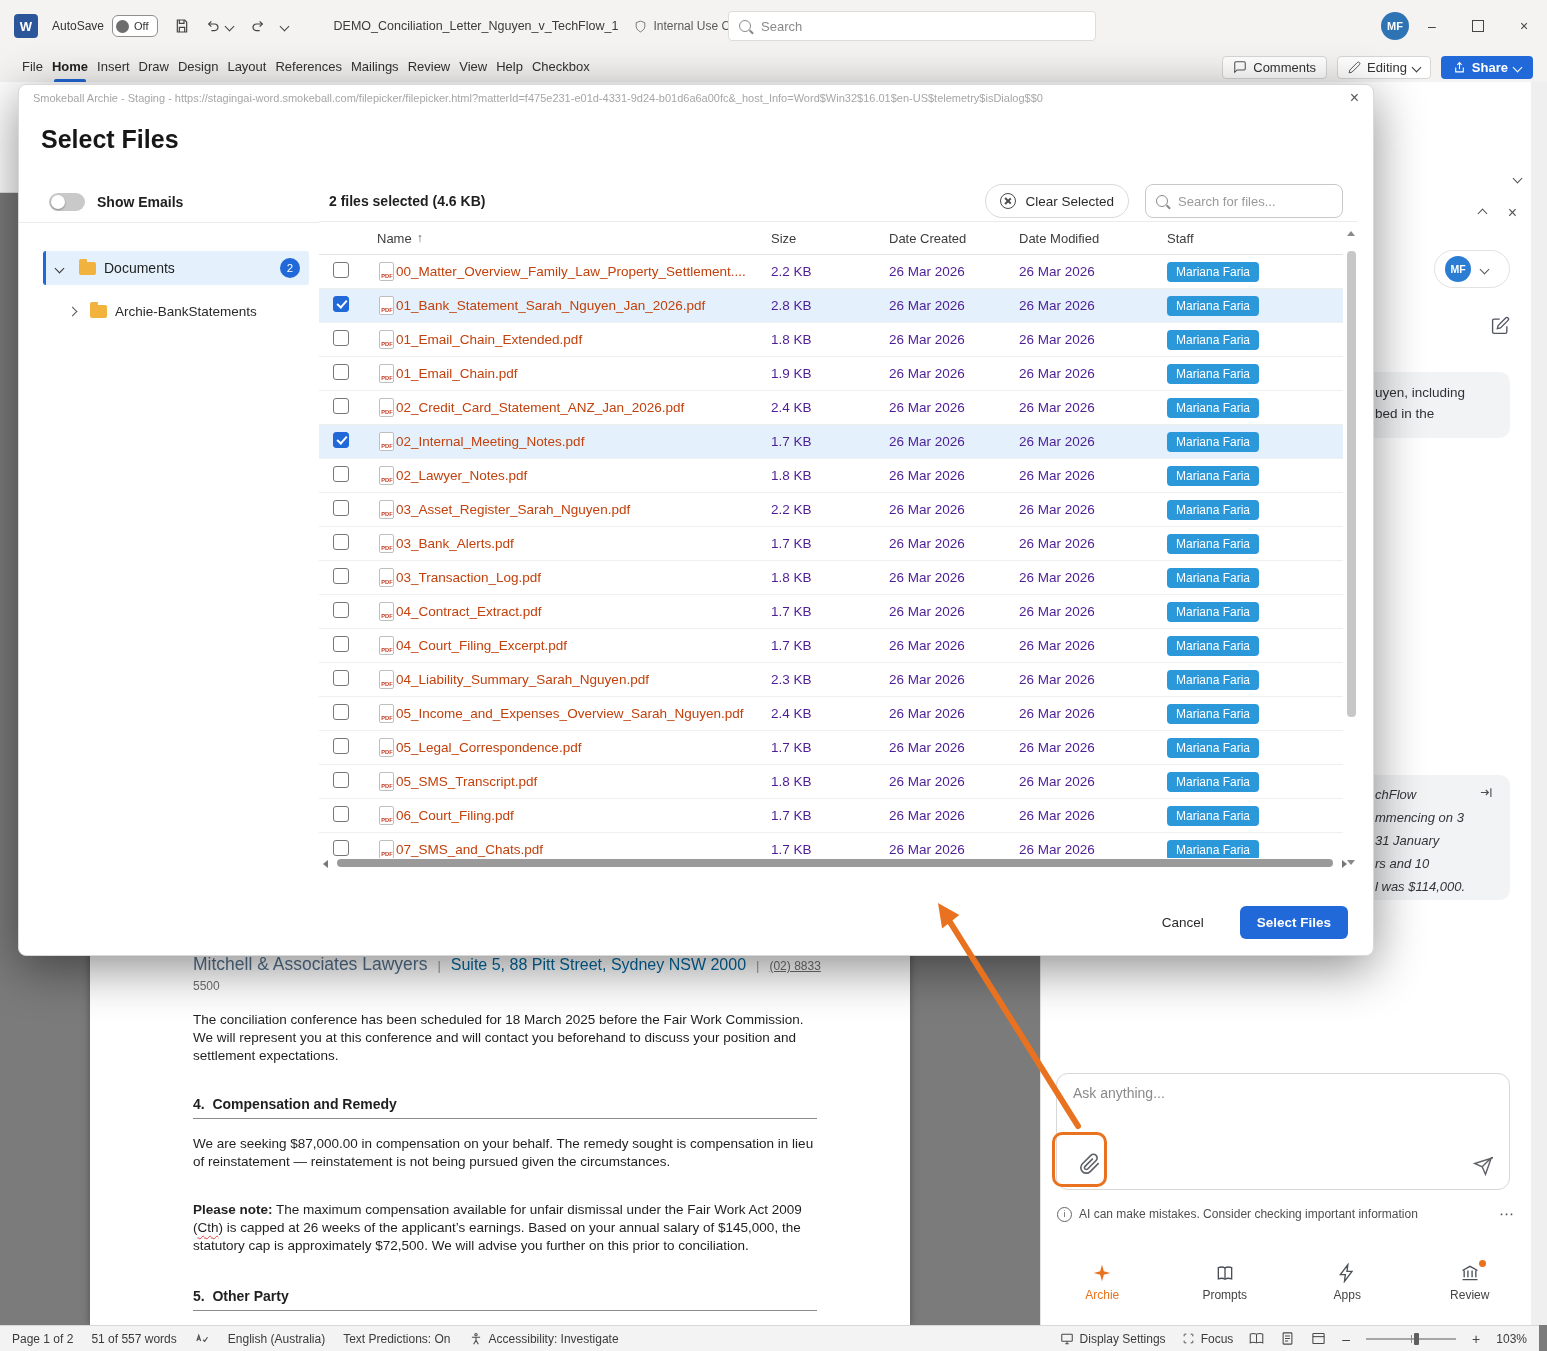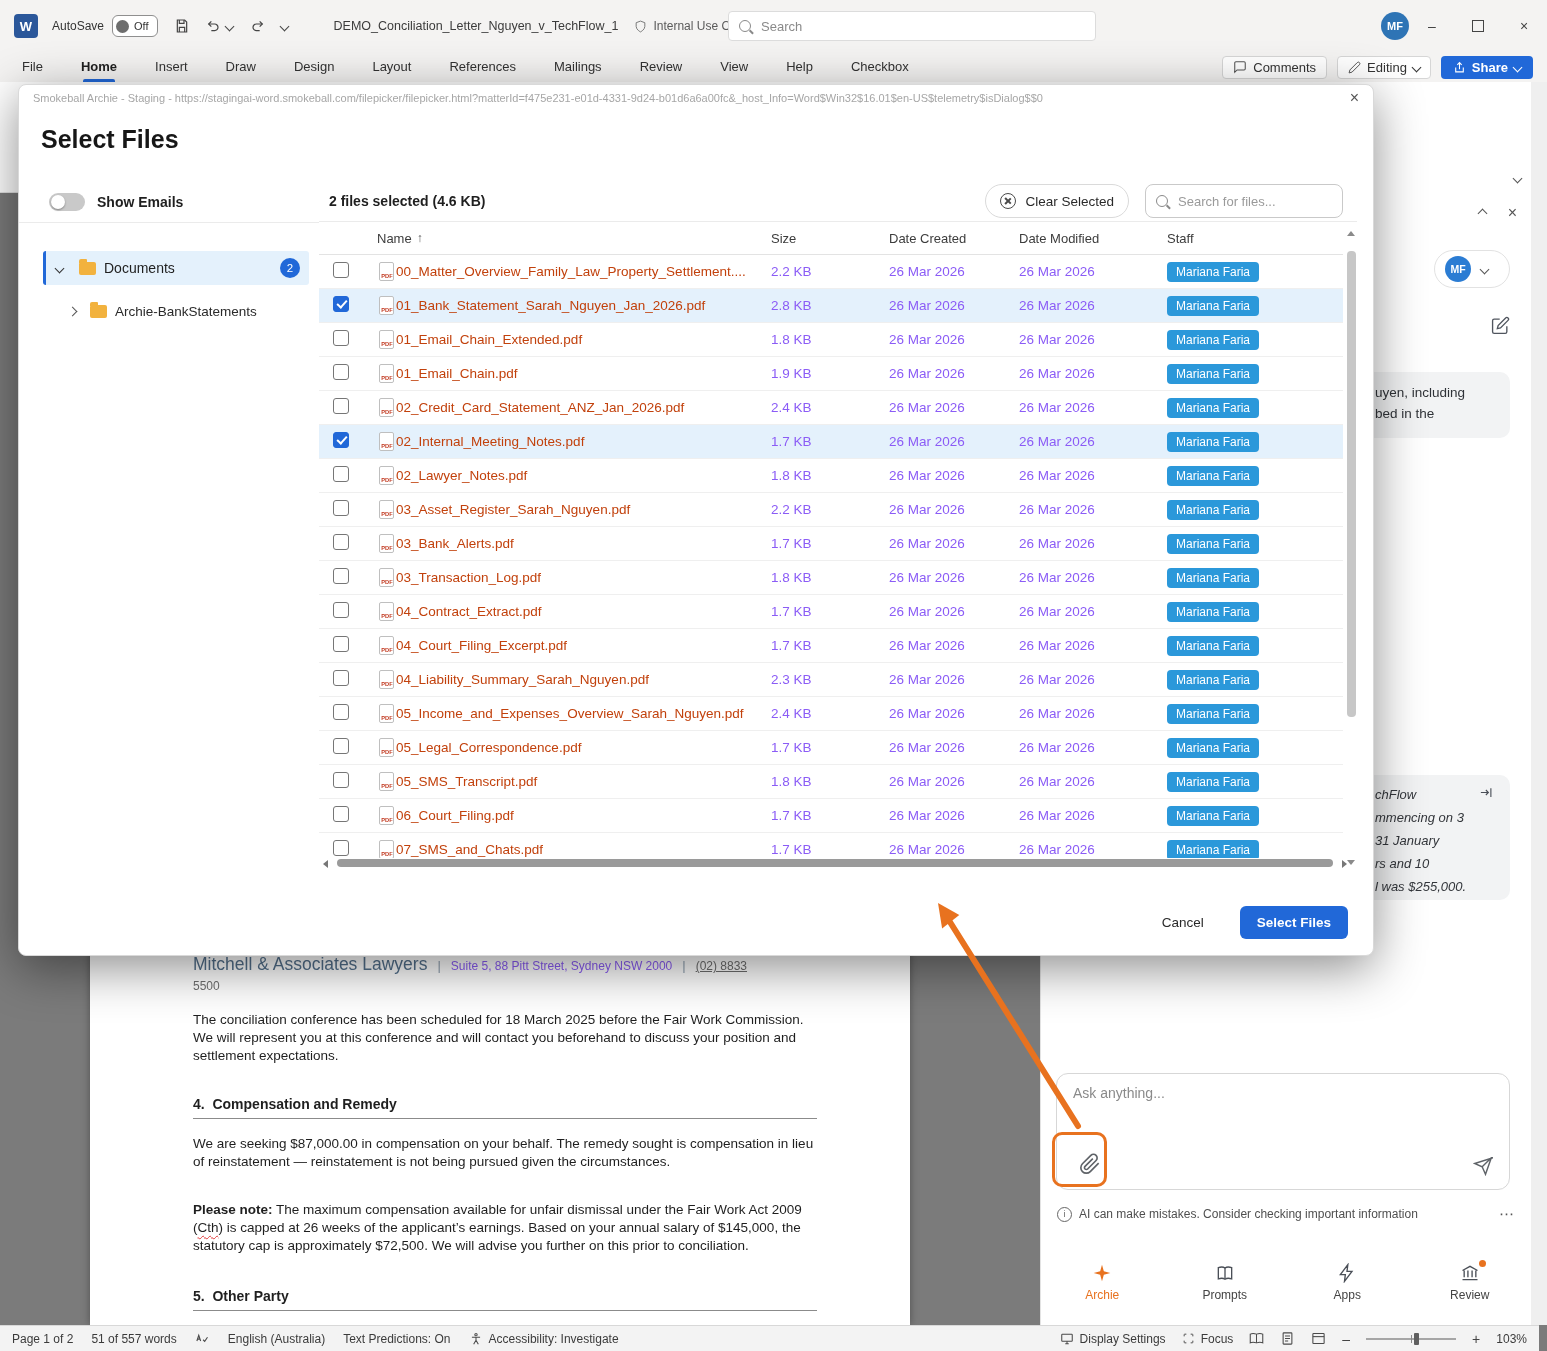--- a/index.html
+++ b/index.html
@@ -26,37 +26,37 @@
   .mag::after{content:"";position:absolute;width:5px;height:1.6px;background:#8a8a8a;transform:rotate(45deg);right:-4px;bottom:-2px}
   .tb-search input{border:none;outline:none;font-size:13px;color:#333;flex:1;background:transparent}
   .tb-search input::placeholder{color:#8a8a8a}
   .tb-right{margin-left:auto;display:flex;align-items:center}
   .avatar{width:28px;height:28px;border-radius:50%;background:#2e74b5;color:#fff;font-size:11px;font-weight:700;display:flex;align-items:center;justify-content:center}
   .winbtn{width:46px;height:52px;display:flex;align-items:center;justify-content:center;color:#444;font-size:14px}
   .maxbox{width:10px;height:10px;border:1.2px solid #444}
 
   
   .ribbonbar{position:absolute;top:52px;left:0;right:0;height:30px;background:#f4f3f2;display:flex;align-items:center;padding-left:22px;z-index:29}
-  .rtabs{display:flex;align-items:center;gap:38px;height:100%}
+  .rtabs{display:flex;align-items:center;gap:9px;height:100%}
   .rtab{font-size:13px;color:#323232;position:relative;line-height:30px;white-space:nowrap}
   .rtab.active{color:#1f1f1f;font-weight:700}
   .rtab.active::after{content:"";position:absolute;left:2px;right:2px;bottom:0;height:3px;border-radius:2px 2px 0 0;background:var(--accent,#2168d8)}
   .rb-right{margin-left:auto;display:flex;align-items:center;gap:10px;padding-right:14px}
   .rb-btn{display:flex;align-items:center;gap:6px;border:1px solid #d6d6d6;background:#fff;border-radius:4px;padding:3px 10px;font-size:13px;color:#333}
   .rb-share{display:flex;align-items:center;gap:6px;background:var(--accent,#2168d8);color:#fff;border-radius:4px;padding:4px 12px;font-size:13px;font-weight:600}
   .ribbonbody{position:absolute;top:82px;left:0;right:0;height:110px;background:#fff;border-bottom:1px solid #e2e2e2;z-index:1}
   .collapse-chev{position:absolute;right:26px;bottom:10px;color:#555}
 
   
   .page{position:absolute;left:90px;top:120px;width:820px;height:1205px;background:#fff;box-shadow:0 0 8px rgba(0,0,0,.35);z-index:5;overflow:hidden}
   .page-inner{position:absolute;top:835px;left:103px;width:624px;font-size:13.5px;color:#1f1f1f;line-height:18px}
   .firm-line{display:flex;align-items:baseline;gap:10px;white-space:nowrap}
   .firm-name{font-size:17.5px;font-weight:400;color:#54718d}
   .firm-sep{color:#8fa0b0;font-size:13px}
-  .firm-meta{font-size:12px;color:#8b5cf6}
+  .firm-meta{font-size:16px;color:#0369a1}
   .firm-phone{font-size:12px;color:#6f6f6f;text-decoration:underline}
   .firm-line2{font-size:12px;color:#6f6f6f;margin-top:2px}
   .doc-p{margin:16px 0 0 0}
   .doc-h{font-weight:700;font-size:14px;margin-top:30px;padding-bottom:5px;border-bottom:1px solid #8b8b8b;white-space:pre-wrap}
   .squiggle{text-decoration:underline wavy #e03a3a;text-decoration-thickness:1px;text-underline-offset:3px}
 
   
   .archie{position:absolute;left:1040px;top:192px;right:16px;bottom:26px;background:#fff;border-left:1px solid #e3e3e3;z-index:4}
   .ar-top{position:absolute;top:13px;right:14px;display:flex;align-items:center;gap:22px;color:#555}
   .ar-x{font-size:16px;color:#555;line-height:1}
@@ -128,21 +128,21 @@
   .thead{display:grid;grid-template-columns:46px 406px 118px 130px 148px 176px;height:32px;align-items:center;border-bottom:1px solid #e3e3e3;font-size:13px;color:#3c3c3c;width:1024px}
   .h-name{padding-left:12px;display:flex;align-items:center;gap:5px}
   .sortarrow{font-size:12px;color:#555}
   .rows{width:1024px;height:603px;overflow:hidden}
   .frow{display:grid;grid-template-columns:46px 30px 376px 118px 130px 148px 176px;align-items:center;height:34px;border-bottom:1px solid #efefef;font-size:13.5px;color:#222;box-sizing:border-box}
   .frow.sel{background:var(--selrow,#e4f1fc)}
   .cell{white-space:nowrap;overflow:hidden}
   .c-check{padding-left:14px}
   .c-icon{padding-left:14px}
   .c-name{padding-left:1px;color:#c2410c}
-  .c-size,.c-date{color:#8b5cf6}
+  .c-size,.c-date{color:#4c1d95}
   .cb{width:16px;height:16px;border:1.5px solid #767676;border-radius:3px;background:#fff;display:inline-block;box-sizing:border-box;position:relative}
   .cb.on{background:var(--accent,#2168d8);border-color:var(--accent,#2168d8)}
   .cb.on::after{content:"";position:absolute;left:4.5px;top:1px;width:4px;height:8px;border:solid #fff;border-width:0 2px 2px 0;transform:rotate(42deg)}
   .pdficon{width:15px;height:19px;border:1px solid #bfbfbf;border-radius:2px;background:#fff;display:flex;align-items:flex-end;justify-content:center;box-sizing:border-box}
   .pdficon i{font-style:normal;font-size:6px;font-weight:700;color:#c23b22;line-height:8px;transform:scale(.95)}
   .staffbadge{display:inline-block;background:var(--badge,#2b98da);color:#fff;font-size:12px;border-radius:4px;padding:3px 9px;line-height:14px}
 
   .vscroll{position:absolute;left:1326px;top:140px;width:12px;height:646px}
   .vthumb{position:absolute;left:1.5px;top:26px;width:9px;height:466px;background:#c7c7c7;border-radius:4px}
   .tri{width:0;height:0;position:absolute}
@@ -303,21 +303,21 @@
       <svg width="15" height="15" viewBox="0 0 24 24" fill="none" stroke="currentColor" stroke-width="1.8">
           <path d="M3 12h12M11 8l4 4-4 4"></path>
           <path d="M19 5v14"></path>
         </svg>
     </span>
     <div>
         <div>chFlow</div>
         <div>mmencing on 3</div>
         <div>31 January</div>
         <div>rs and 10</div>
-        <div>l was $255,000.</div>
+        <div>l was $114,000.</div>
       </div>
   </div>
   <div class="ask-box">
     <input placeholder="Ask anything..." style="">
     <span class="clip">
       <svg width="22" height="22" viewBox="0 0 24 24" fill="none" stroke="currentColor" stroke-width="1.8">
           <path d="M21.44 11.05l-9.19 9.19a6 6 0 01-8.49-8.49l9.19-9.19a4 4 0 115.66 5.66l-9.2 9.19a2 2 0 01-2.83-2.83l8.49-8.48"></path>
         </svg>
     </span>
     <span class="send">

